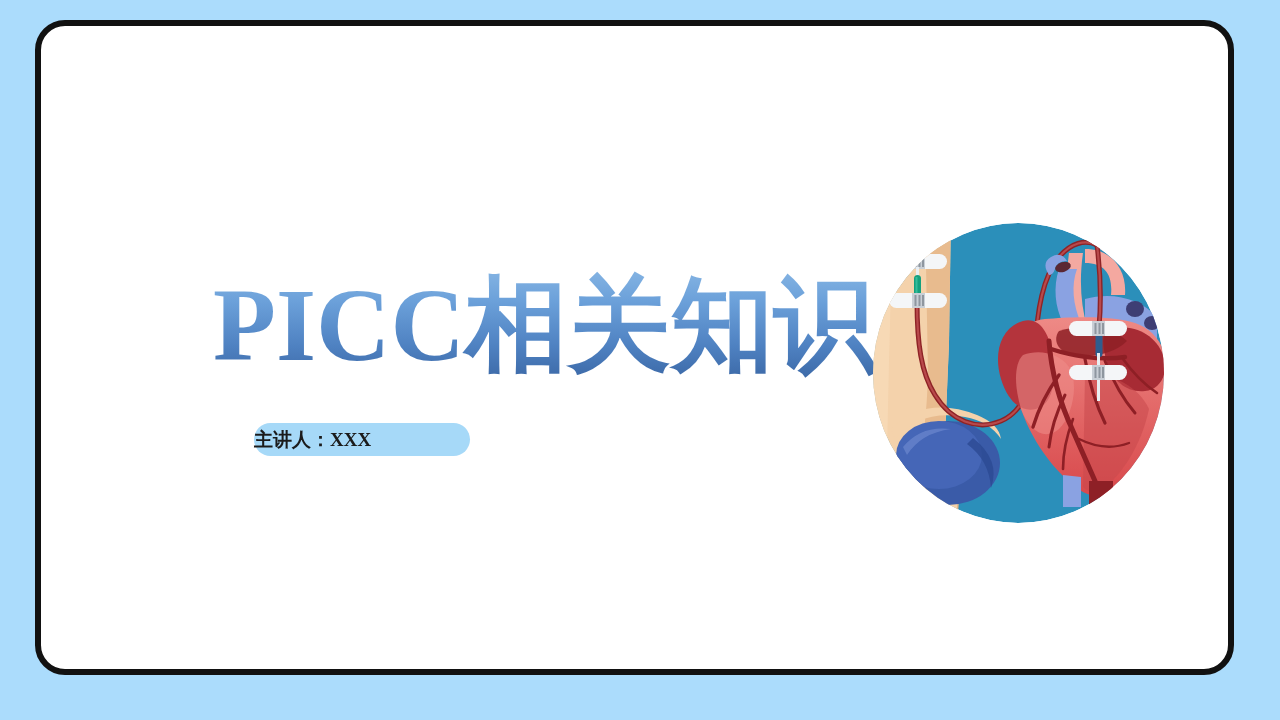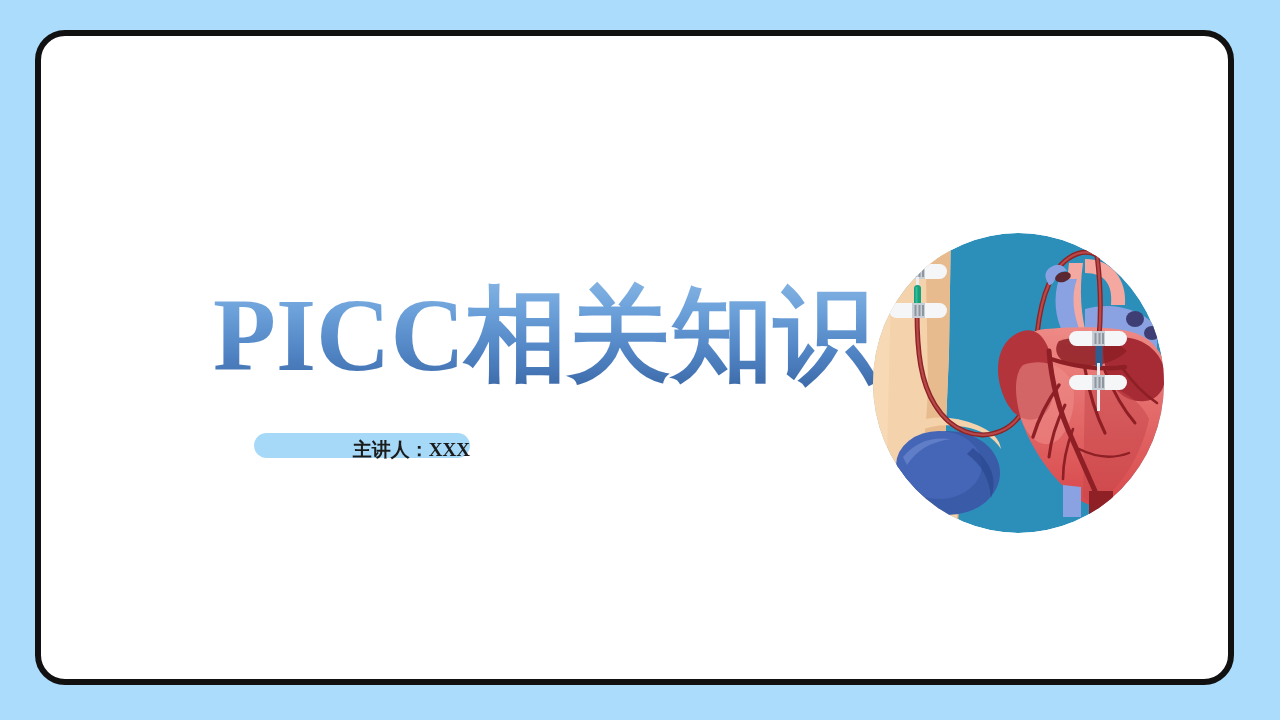--- a/index.html
+++ b/index.html
@@ -18,21 +18,21 @@
     position: relative;
     width: 1280px;
     height: 720px;
     background: #ABDCFC;
   }
 
   
   #panel {
     position: absolute;
     left: 35px;
-    top: 30px;
+    top: 20px;
     width: 1199px;
     height: 655px;
     box-sizing: border-box;
     background: #FFFFFF;
     border: 6px solid #111111;
     border-radius: 30px;
   }
 
   
   #title {
@@ -48,29 +48,29 @@
     background: linear-gradient(to bottom, #85B4E3 0%, #6CA1DA 28%, #4F82C2 68%, #3B68A6 100%);
     -webkit-background-clip: text;
     background-clip: text;
     color: transparent;
     -webkit-text-fill-color: transparent;
   }
 
   
   .pill {
     position: absolute;
-    height: 25px;
+    height: 33px;
     border-radius: 17px;
     background: #A6D9F8;
     color: #1B1B1B;
     font-family: "Liberation Serif", serif;
     font-weight: bold;
     font-size: 19px;
     line-height: 33px;
-    text-align: right;
+    text-align: left;
     white-space: nowrap;
   }
   #pill-speaker { left: 213px; top: 397px; width: 216px; }
   #pill-date    { left: 462px; top: 397px; width: 222px; }
 
   
   #illustration {
     position: absolute;
     left: 832px;
     top: 197px;

